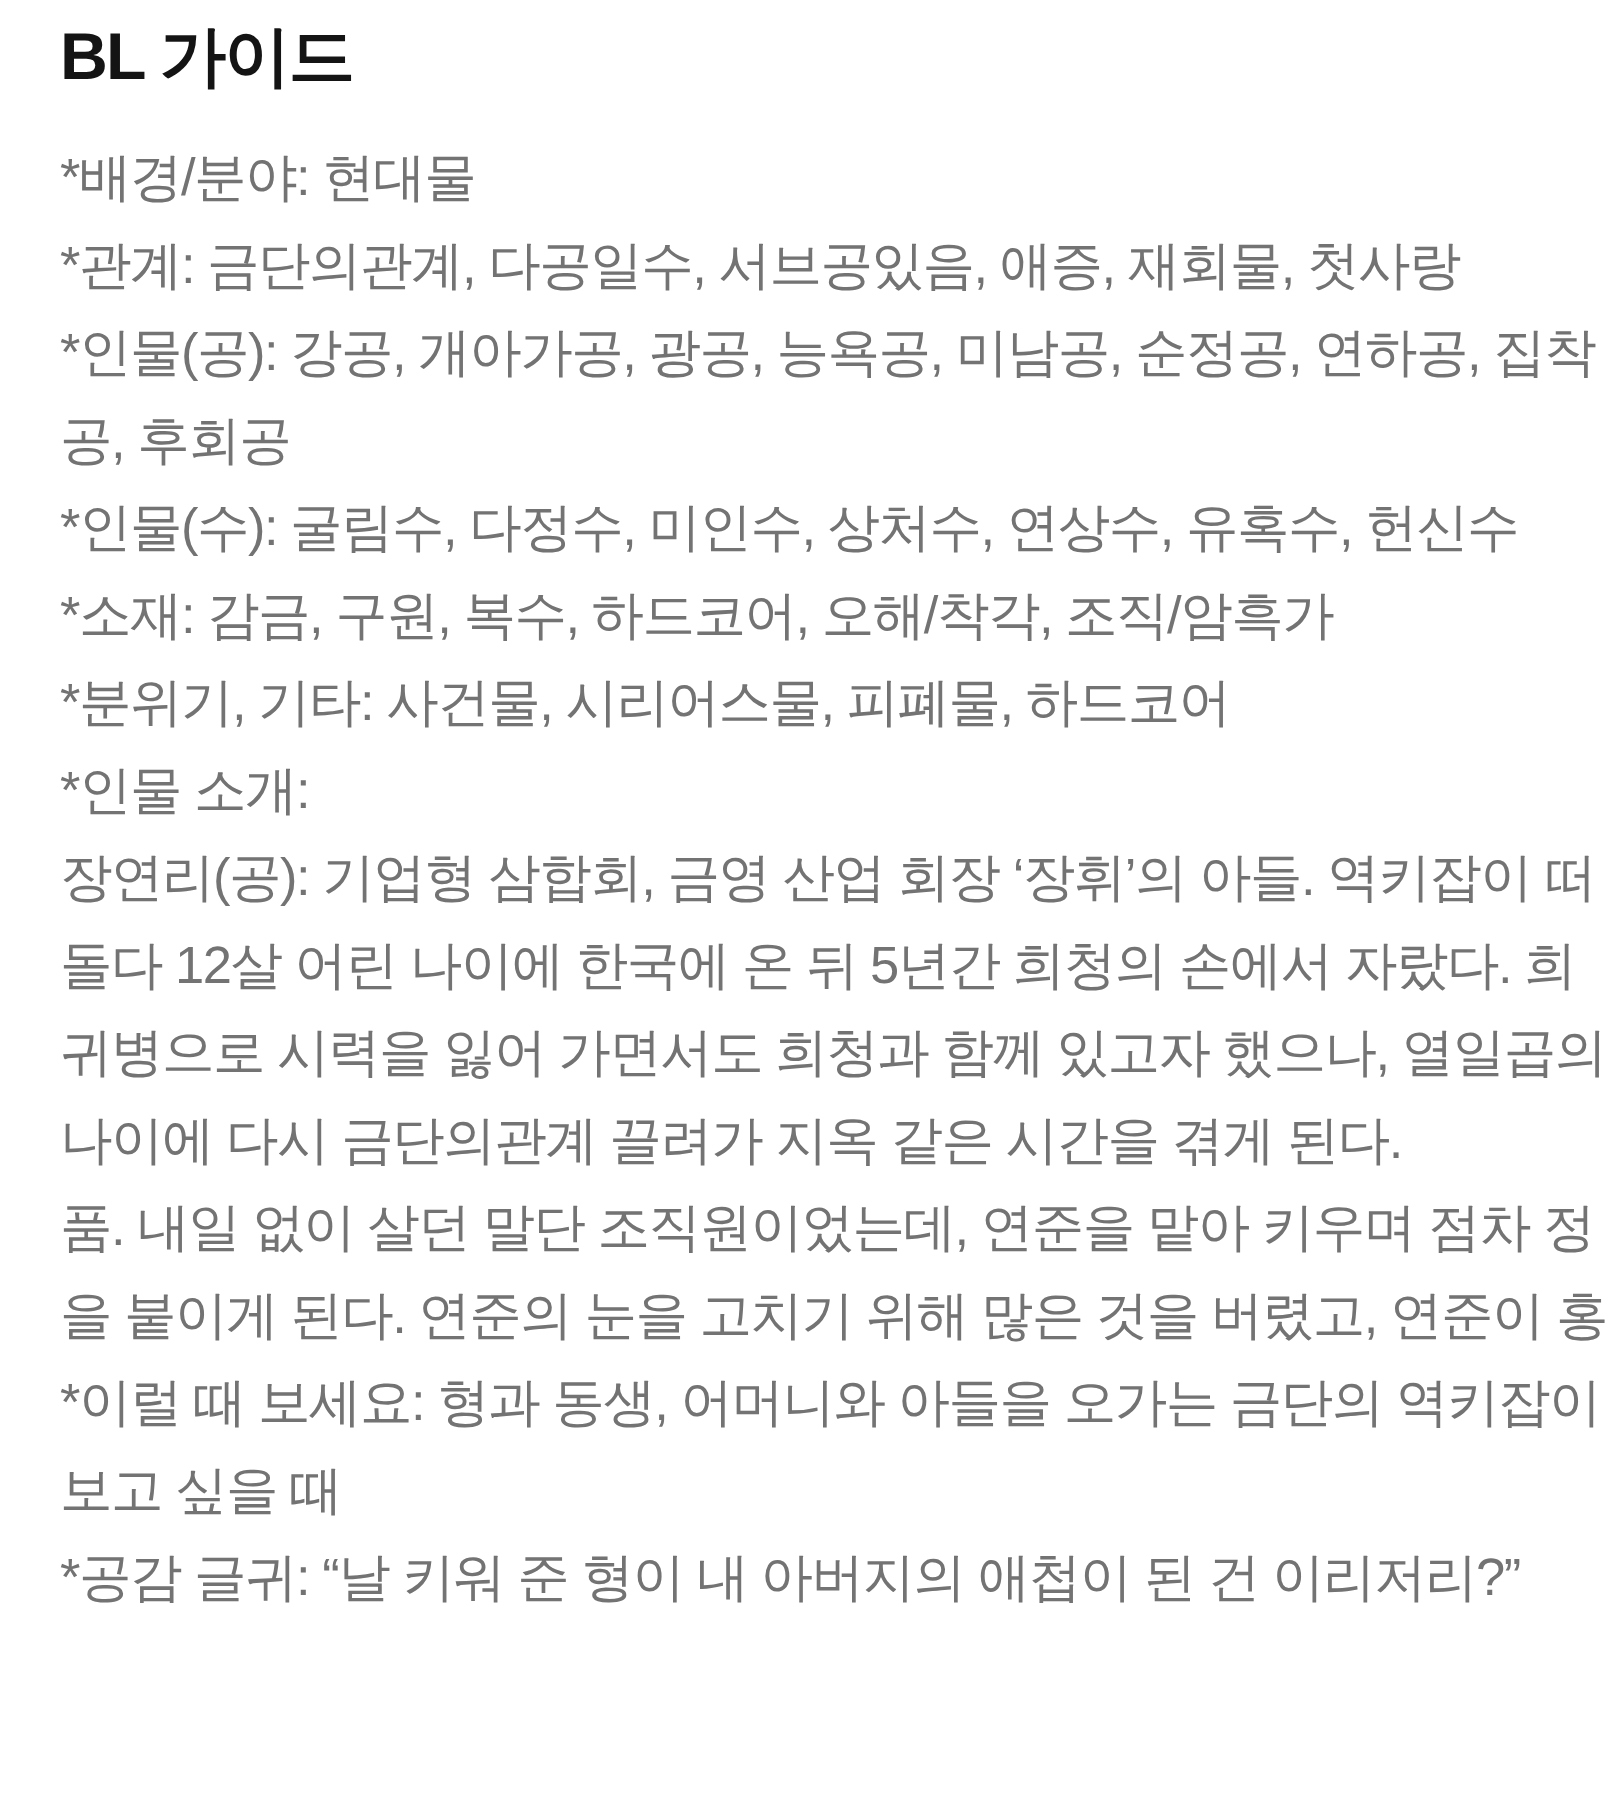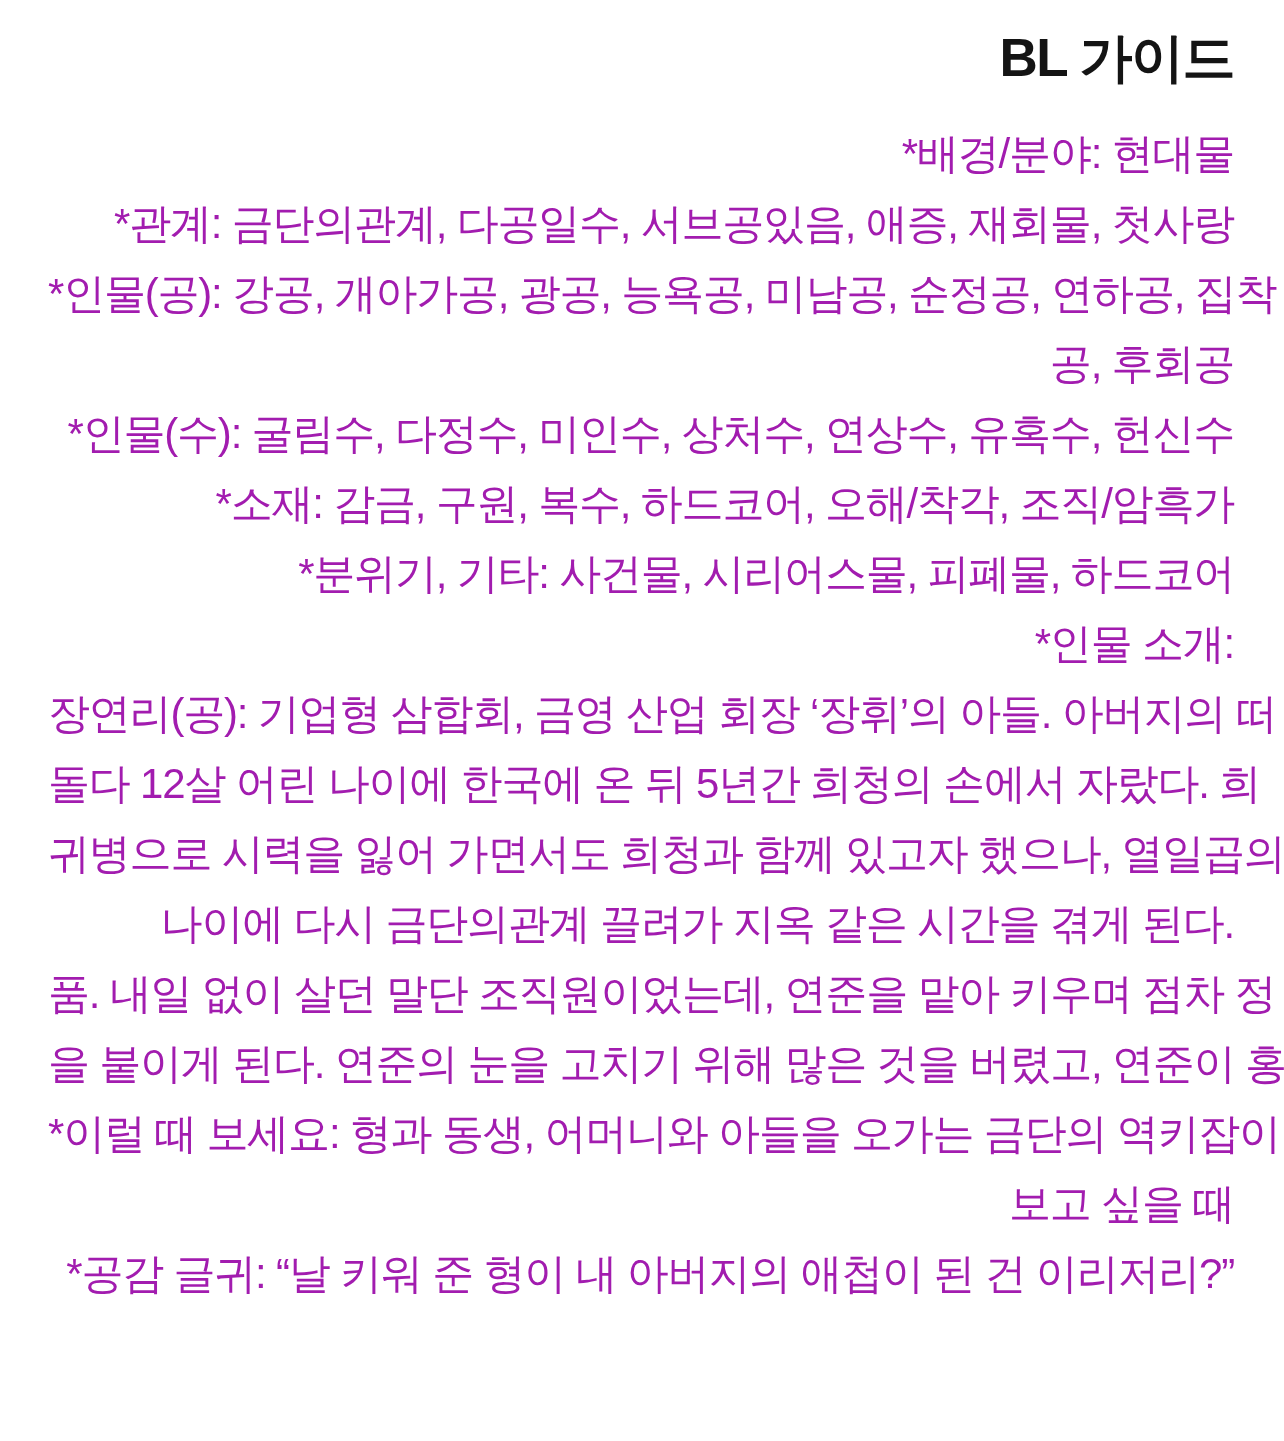--- a/index.html
+++ b/index.html
@@ -7,55 +7,54 @@
     padding: 0;
     background: #ffffff;
   }
   body {
     width: 1284px;
     height: 1441px;
     overflow: hidden;
     font-family: "Liberation Sans", sans-serif;
   }
   .doc {
-    padding: 28px 50px 0 48px;
-    text-align: right;
+    padding: 16px 50px 0 48px;
   }
   .doc-title {
     margin: 0 0 30px 0;
     font-size: 53px;
     line-height: 1.15;
     font-weight: 700;
     color: #141414;
     letter-spacing: -1.5px;
   }
   .text-line {
     font-size: 42px;
     line-height: 70px;
-    color: #a21caf;
+    color: #737373;
     letter-spacing: -1.2px;
     white-space: nowrap;
   }
 </style>
 </head>
 <body>
 
 <div class="doc">
   <h1 class="doc-title">BL 가이드</h1>
 
   <div>
     <div class="text-line">*배경/분야: 현대물</div>
     <div class="text-line">*관계: 금단의관계, 다공일수, 서브공있음, 애증, 재회물, 첫사랑</div>
     <div class="text-line">*인물(공): 강공, 개아가공, 광공, 능욕공, 미남공, 순정공, 연하공, 집착</div>
     <div class="text-line">공, 후회공</div>
     <div class="text-line">*인물(수): 굴림수, 다정수, 미인수, 상처수, 연상수, 유혹수, 헌신수</div>
     <div class="text-line">*소재: 감금, 구원, 복수, 하드코어, 오해/착각, 조직/암흑가</div>
     <div class="text-line">*분위기, 기타: 사건물, 시리어스물, 피폐물, 하드코어</div>
     <div class="text-line">*인물 소개:</div>
-    <div class="text-line">장연리(공): 기업형 삼합회, 금영 산업 회장 ‘장휘’의 아들. 아버지의 떠</div>
+    <div class="text-line">장연리(공): 기업형 삼합회, 금영 산업 회장 ‘장휘’의 아들. 역키잡이 떠</div>
     <div class="text-line">돌다 12살 어린 나이에 한국에 온 뒤 5년간 희청의 손에서 자랐다. 희</div>
     <div class="text-line">귀병으로 시력을 잃어 가면서도 희청과 함께 있고자 했으나, 열일곱의</div>
     <div class="text-line">나이에 다시 금단의관계 끌려가 지옥 같은 시간을 겪게 된다.</div>
     <div class="text-line">품. 내일 없이 살던 말단 조직원이었는데, 연준을 맡아 키우며 점차 정</div>
     <div class="text-line">을 붙이게 된다. 연준의 눈을 고치기 위해 많은 것을 버렸고, 연준이 홍</div>
     <div class="text-line">*이럴 때 보세요: 형과 동생, 어머니와 아들을 오가는 금단의 역키잡이</div>
     <div class="text-line">보고 싶을 때</div>
     <div class="text-line">*공감 글귀: “날 키워 준 형이 내 아버지의 애첩이 된 건 이리저리?”</div>
   </div>
 </div>

